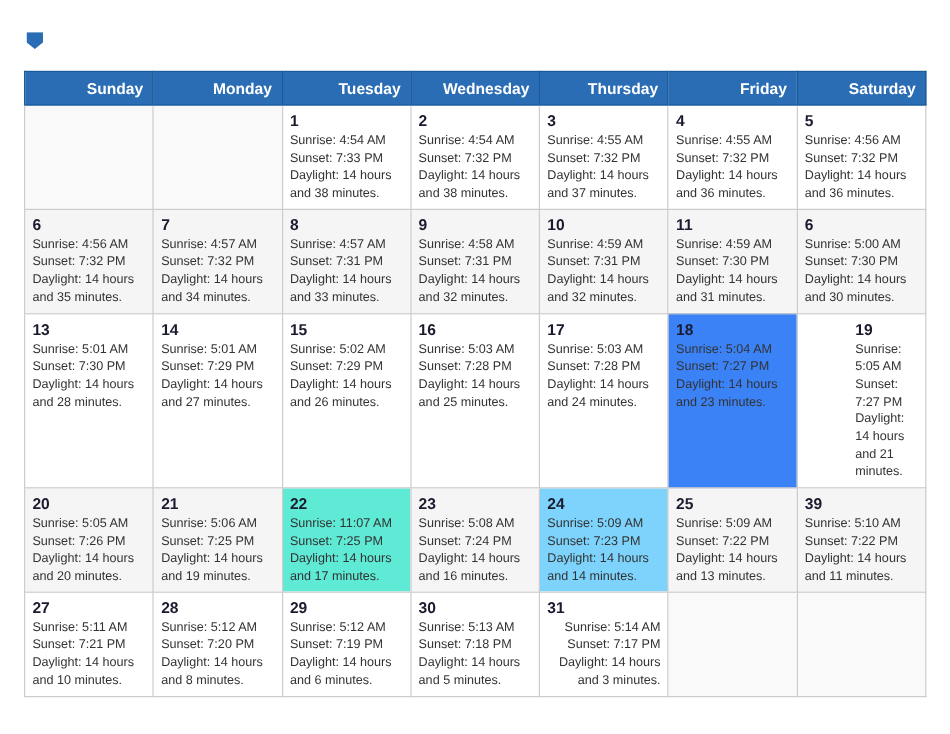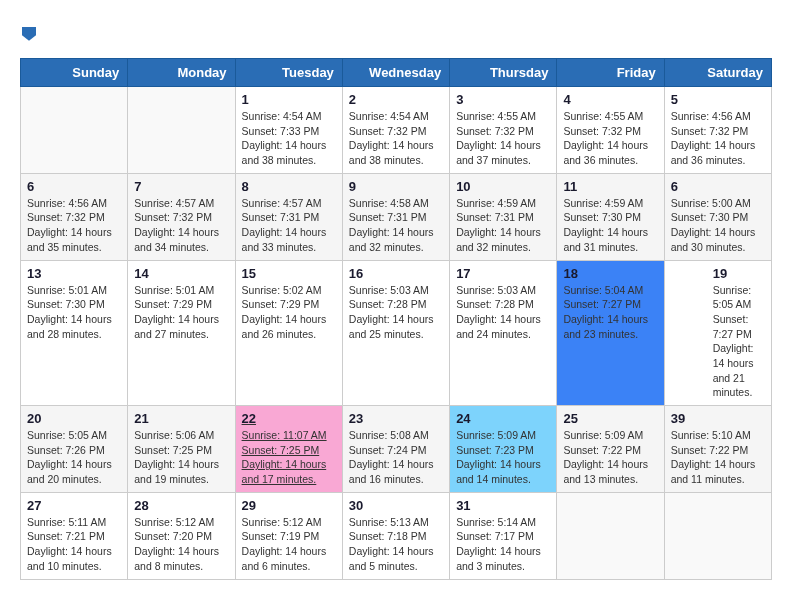--- a/index.html
+++ b/index.html
@@ -262,21 +262,21 @@
           <div class="day-info" style="white-space: pre-line;">Sunrise: 5:05 AM
 Sunset: 7:26 PM
 Daylight: 14 hours and 20 minutes.</div>
         </td>
         <td style="background: rgb(245, 245, 245);">
           <span class="day-number">21</span>
           <div class="day-info" style="white-space: pre-line;">Sunrise: 5:06 AM
 Sunset: 7:25 PM
 Daylight: 14 hours and 19 minutes.</div>
         </td>
-        <td style="background: #f9a8d4; text-decoration: underline;">
+        <td style="background: #5eead4;">
           <span class="day-number">22</span>
           <div class="day-info" style="white-space: pre-line;">Sunrise: 11:07 AM
 Sunset: 7:25 PM
 Daylight: 14 hours and 17 minutes.</div>
         </td>
         <td style="background: rgb(245, 245, 245);">
           <span class="day-number">23</span>
           <div class="day-info" style="white-space: pre-line;">Sunrise: 5:08 AM
 Sunset: 7:24 PM
 Daylight: 14 hours and 16 minutes.</div>
@@ -320,21 +320,21 @@
 Daylight: 14 hours and 6 minutes.</div>
         </td>
         <td style="background: rgb(255, 255, 255);">
           <span class="day-number">30</span>
           <div class="day-info" style="white-space: pre-line;">Sunrise: 5:13 AM
 Sunset: 7:18 PM
 Daylight: 14 hours and 5 minutes.</div>
         </td>
         <td style="background: rgb(255, 255, 255);">
           <span class="day-number">31</span>
-          <div class="day-info" style="white-space: pre-line;">Sunrise: 5:14 AM
+          <div class="day-info" style="white-space: pre-line; text-align: right;">Sunrise: 5:14 AM
 Sunset: 7:17 PM
 Daylight: 14 hours and 3 minutes.</div>
         </td>
         <td class="empty"></td>
         <td class="empty"></td>
       </tr>
     </tbody>
 </table>
 
 </body></html>

